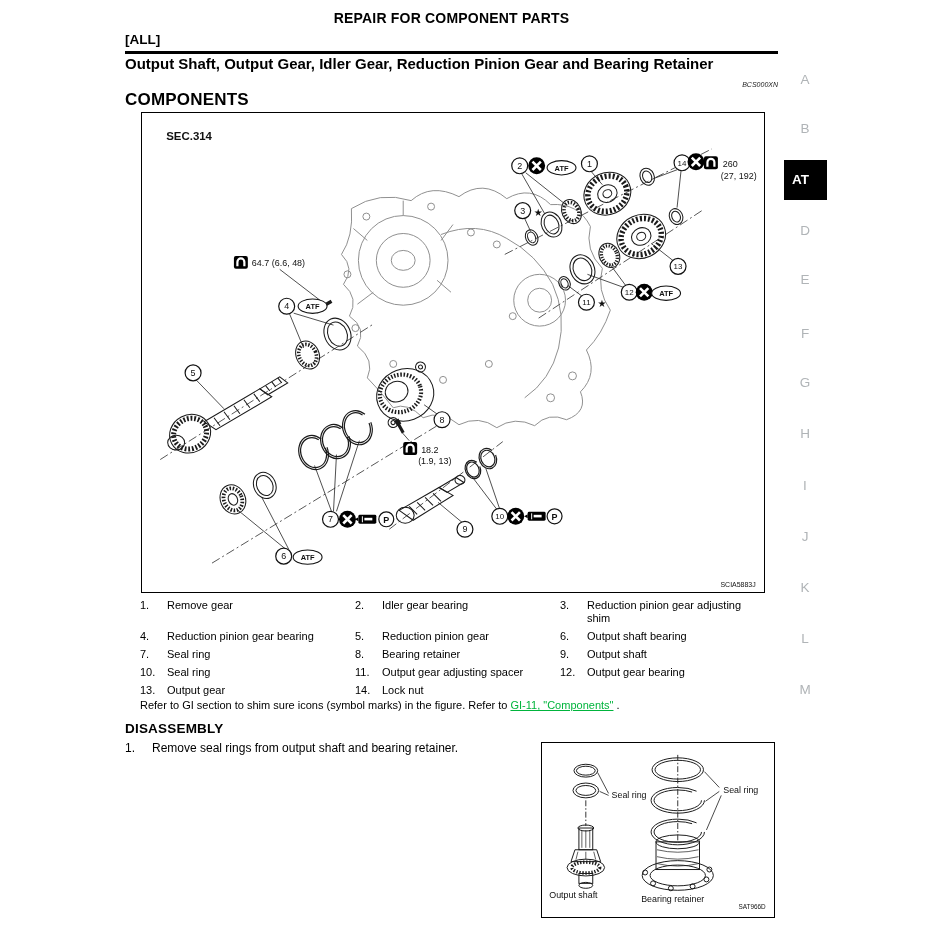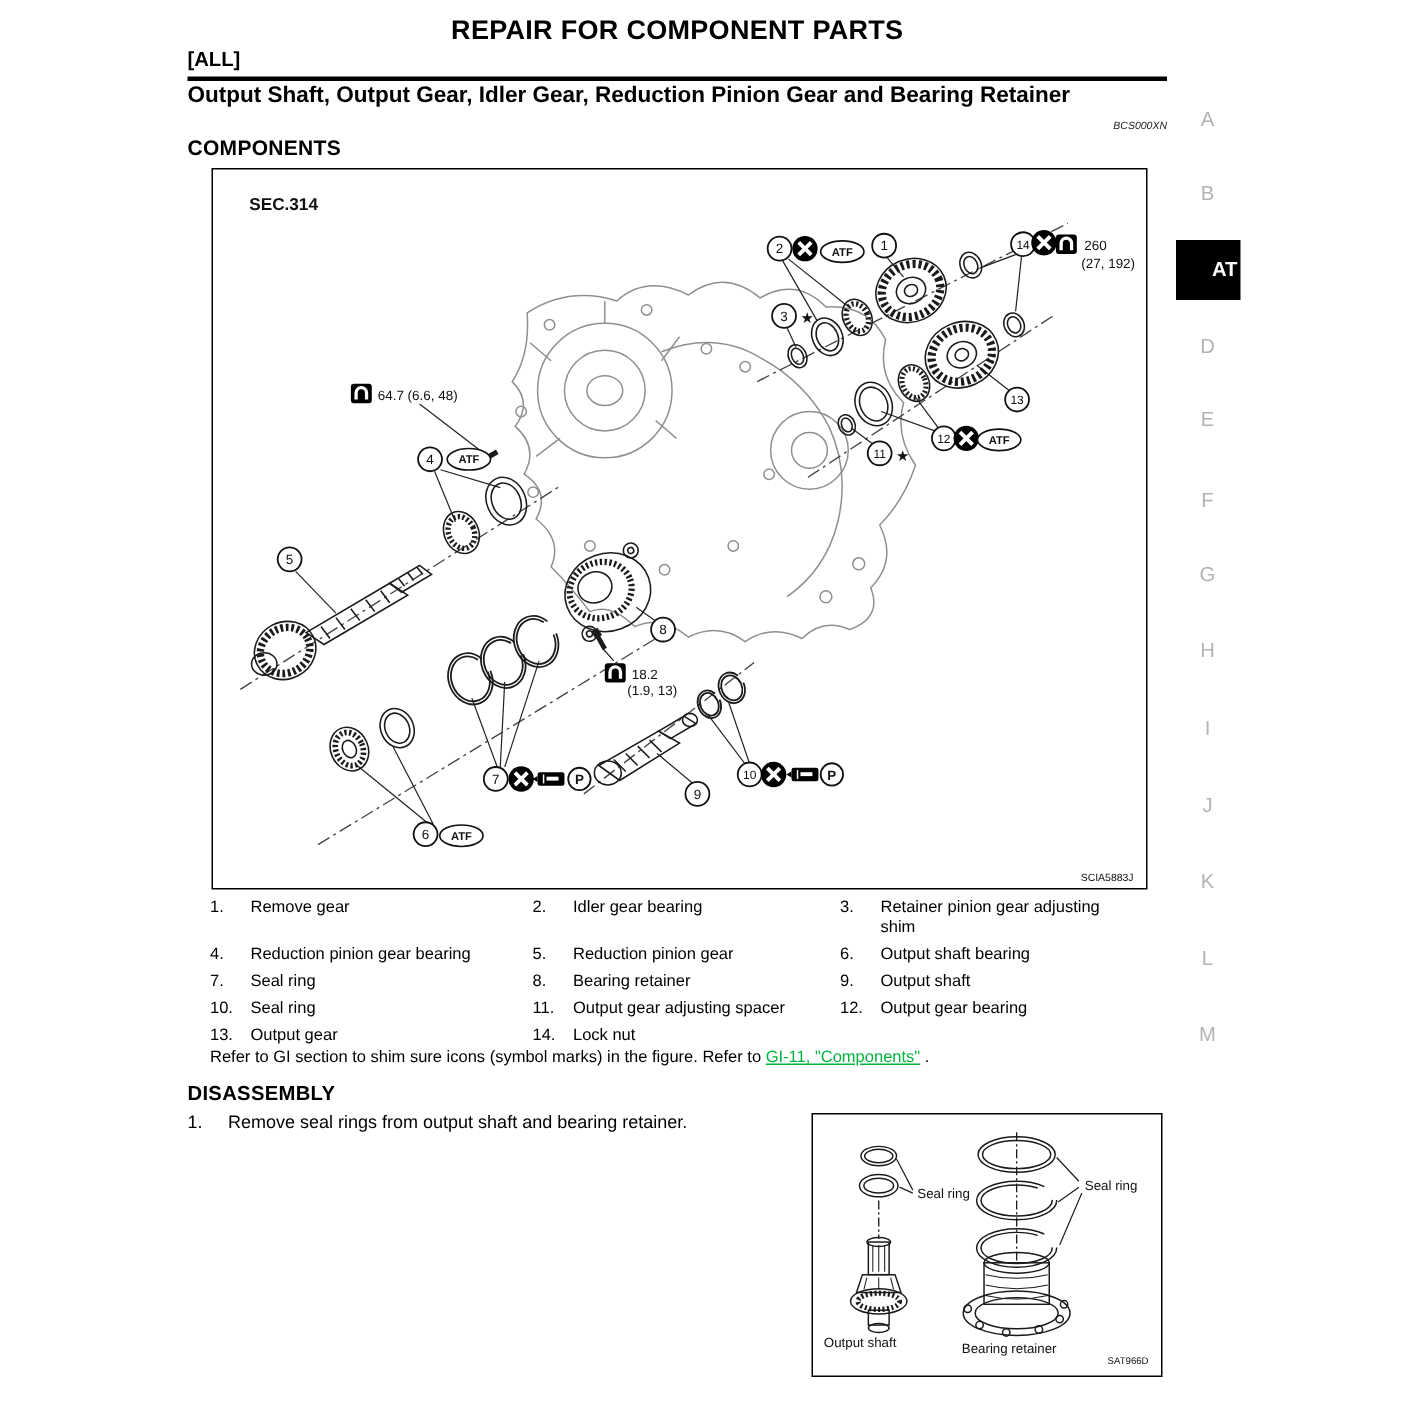--- a/index.html
+++ b/index.html
@@ -1,29 +1,29 @@
 <!DOCTYPE html>
 <html><head>
 <meta charset="utf-8">
 <style>
   html,body { margin:0; padding:0; background:#fff; }
   .page { position:relative; width:934px; height:934px; background:#ffffff;
           font-family:"Liberation Sans", sans-serif; color:#000; overflow:hidden; }
   .abs { position:absolute; }
-  .title { top:10px; left:125px; width:653px; text-align:center; font-size:18px; font-weight:bold; letter-spacing:.2px; }
+  .title { top:10px; left:125px; width:653px; text-align:center; font-size:14px; font-weight:bold; letter-spacing:.2px; }
   .scope { top:32px; left:125px; width:653px; text-align:left; font-size:13.5px; font-weight:bold; }
   .rule  { top:51px; left:125px; width:653px; height:2.5px; background:#000; }
   .sectitle { top:56px; left:125px; width:628px; font-size:15px; font-weight:bold; line-height:16.5px; }
   .doccode { top:81px; left:600px; width:178px; text-align:right; font-size:7px; font-style:italic; color:#222; }
-  .components { top:90px; left:125px; font-size:14px; font-weight:bold; letter-spacing:.2px; }
+  .components { top:90px; left:125px; font-size:17px; font-weight:bold; letter-spacing:.2px; }
   .figbox { top:112px; left:141px; width:622px; height:479px; border:1.3px solid #000;text-decoration:underline; }
   .figbox2 { top:742px; left:541px; width:232px; height:174px; border:1.3px solid #000; }
   .sideletter { left:790px; width:30px; text-align:center; font-size:13.5px; color:#b0b4b7; }
   .attab { top:160px; left:784px; width:43px; height:40px; background:#000; color:#fff;
-           font-size:13.5px; font-weight:bold; line-height:40px; padding-left:24px; box-sizing:border-box; }
+           font-size:13.5px; font-weight:bold; line-height:40px; padding-left:8px; box-sizing:border-box; }
   .parts { top:599px; left:140px; width:648px; display:grid; grid-template-columns:215px 205px 228px;
            grid-row-gap:5px; font-size:11px; line-height:13px; }
   .part { display:flex; }
   .pnum { width:27px; flex:0 0 27px; }
   .plabel { max-width:172px; }
   .note { top:699px; left:140px; font-size:11px; }
   .glink { color:#00b43c; text-decoration:underline; cursor:pointer; }
   .disassembly { top:721px; left:125px; font-size:13.5px; font-weight:bold; letter-spacing:.2px; }
   .step { top:741px; left:125px; font-size:12px; }
   .stepnum { display:inline-block; width:27px; }
@@ -390,21 +390,21 @@
     <div class="part">
         <span class="pnum">1.</span>
         <span class="plabel">Remove gear</span>
       </div>
     <div class="part">
         <span class="pnum">2.</span>
         <span class="plabel">Idler gear bearing</span>
       </div>
     <div class="part">
         <span class="pnum">3.</span>
-        <span class="plabel">Retainer pinion gear adjusting shim</span>
+        <span class="plabel">Reduction pinion gear adjusting shim</span>
       </div>
     <div class="part">
         <span class="pnum">4.</span>
         <span class="plabel">Reduction pinion gear bearing</span>
       </div>
     <div class="part">
         <span class="pnum">5.</span>
         <span class="plabel">Reduction pinion gear</span>
       </div>
     <div class="part">

